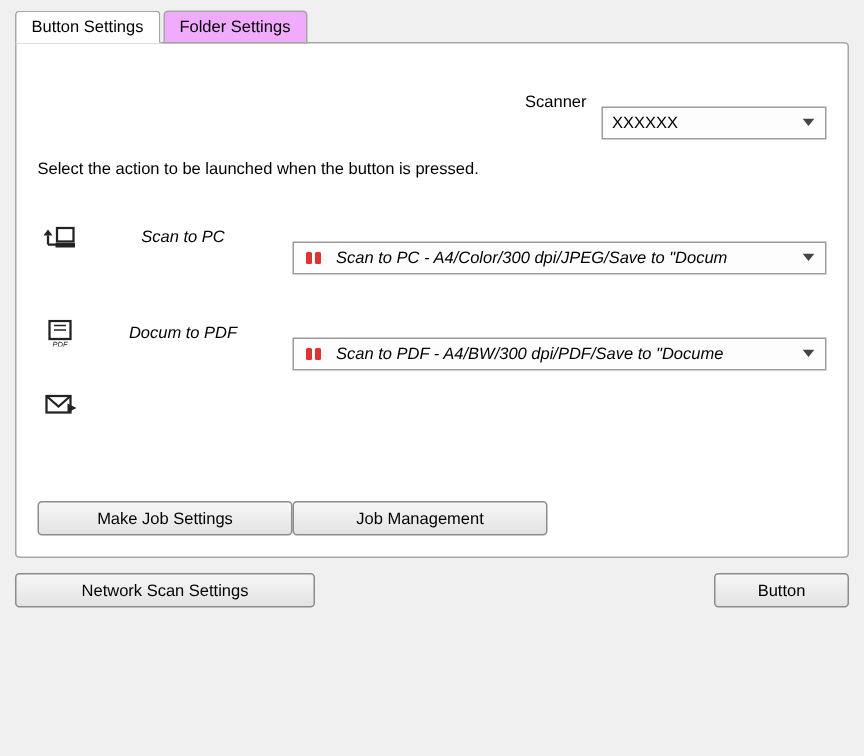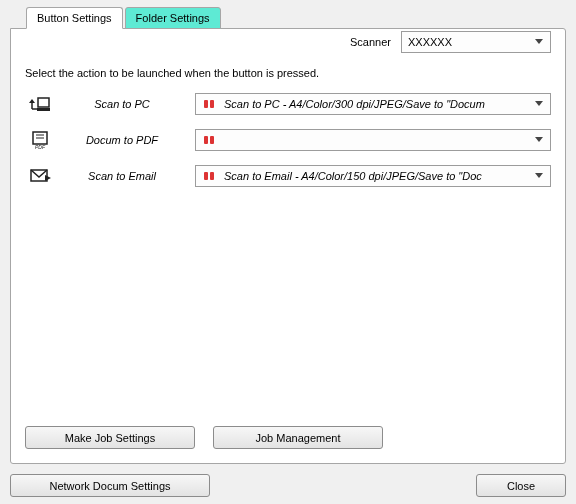--- a/index.html
+++ b/index.html
@@ -13,43 +13,42 @@
   background: #f0f0f0;
   color: #000;
 }
 .outer {
   padding: 6px 10px 10px 10px;
 }
 .tabs {
   display: flex;
   position: relative;
   z-index: 2;
-  margin-left: 16px;
 }
 .tab {
   padding: 4px 10px;
   border: 1px solid #a6a6a6;
-  background: #5eead4;
+  background: #f0abfc;
   border-top-left-radius: 3px;
   border-top-right-radius: 3px;
   margin-right: 2px;
   cursor: default;
   position: relative;
   top: 1px;
 }
 .tab.active {
   background: #fff;
   border-bottom: 1px solid #fff;
 }
 .panel {
   border: 1px solid #a6a6a6;
   background: #fff;
   border-radius: 0 3px 3px 3px;
-  padding: 0 14px 14px 14px;
-  height: 436px;
+  padding: 12px 14px 14px 14px;
+  height: 344px;
   position: relative;
   z-index: 1;
 }
 .scanner-row {
   display: flex;
   align-items: center;
   justify-content: flex-end;
   margin-bottom: 14px;
   margin-top: 2px;
 }
@@ -61,20 +60,21 @@
   align-items: center;
   justify-content: space-between;
   border: 1px solid #9c9c9c;
   background: #fdfdfd;
   height: 22px;
   padding: 0 4px 0 6px;
   font-size: 11px;
   cursor: default;
   overflow: hidden;
   white-space: nowrap;
+  margin-top: 28px;
 }
 .select .text {
   overflow: hidden;
   text-overflow: clip;
   white-space: nowrap;
   flex: 1;
 }
 .select .arrow {
   width: 14px;
   text-align: center;
@@ -108,21 +108,20 @@
   margin-right: 6px;
   display: inline-flex;
   align-items: center;
   justify-content: center;
 }
 .bottom-buttons {
   position: absolute;
   left: 14px;
   bottom: 14px;
   display: flex;
-  gap: 18px;
 }
 .btn {
   display: inline-flex;
   align-items: center;
   justify-content: center;
   border: 1px solid #8c8c8c;
   background: linear-gradient(#f7f7f7,#e3e3e3);
   height: 23px;
   padding: 0 10px;
   font-size: 11px;
@@ -207,68 +206,52 @@
       </div>
       <div class="rlabel">Docum to PDF</div>
       <div class="rsel">
         <div class="select job-select">
           <span class="inner-icon">
             <svg width="14" height="12">
               <rect x="1" y="2" width="4" height="8" fill="#d33" rx="1"></rect>
               <rect x="7" y="2" width="4" height="8" fill="#d33" rx="1"></rect>
             </svg>
           </span>
+          <span class="text">Scan to PDF - A4/BW/300 dpi/PDF/Save to "Docume</span>
           <span class="arrow">
             <svg width="8" height="6">
                 <polygon points="0,0 8,0 4,5" fill="#444"></polygon>
               </svg>
           </span>
         </div>
       </div>
     </div>
 
     <div class="row">
       <div class="icon">
         <svg width="22" height="18">
           <rect x="2" y="3" width="16" height="11" fill="none" stroke="#222" stroke-width="1.5"></rect>
           <polyline points="2,3 10,10 18,3" fill="none" stroke="#222" stroke-width="1.5"></polyline>
           <polygon points="16,8 22,11 16,14" fill="#222"></polygon>
         </svg>
       </div>
-      <div class="rlabel">Scan to Email</div>
-      <div class="rsel">
-        <div class="select job-select">
-          <span class="inner-icon">
-            <svg width="14" height="12">
-              <rect x="1" y="2" width="4" height="8" fill="#d33" rx="1"></rect>
-              <rect x="7" y="2" width="4" height="8" fill="#d33" rx="1"></rect>
-            </svg>
-          </span>
-          <span class="text">Scan to Email - A4/Color/150 dpi/JPEG/Save to "Doc</span>
-          <span class="arrow">
-            <svg width="8" height="6">
-                <polygon points="0,0 8,0 4,5" fill="#444"></polygon>
-              </svg>
-          </span>
-        </div>
-      </div>
     </div>
 
     <div class="bottom-buttons">
       <div class="btn">
         <span>Make Job Settings</span>
       </div>
       <div class="btn">
         <span>Job Management</span>
       </div>
     </div>
 
   </div>
 </div>
 
 <div class="footer">
   <div class="btn small">
-    <span>Network Docum Settings</span>
+    <span>Network Scan Settings</span>
   </div>
   <div class="btn close">
-    <span>Close</span>
+    <span>Button</span>
   </div>
 </div>
 
 </body></html>

